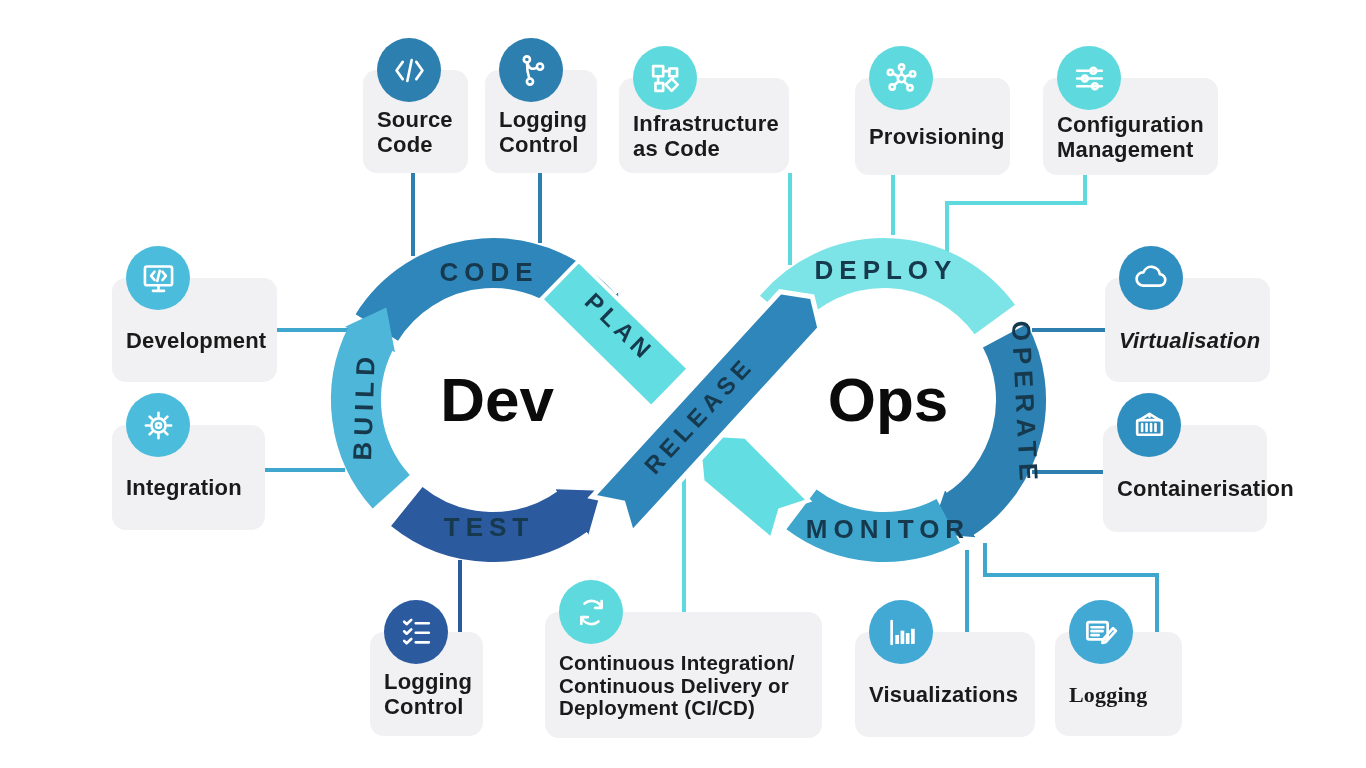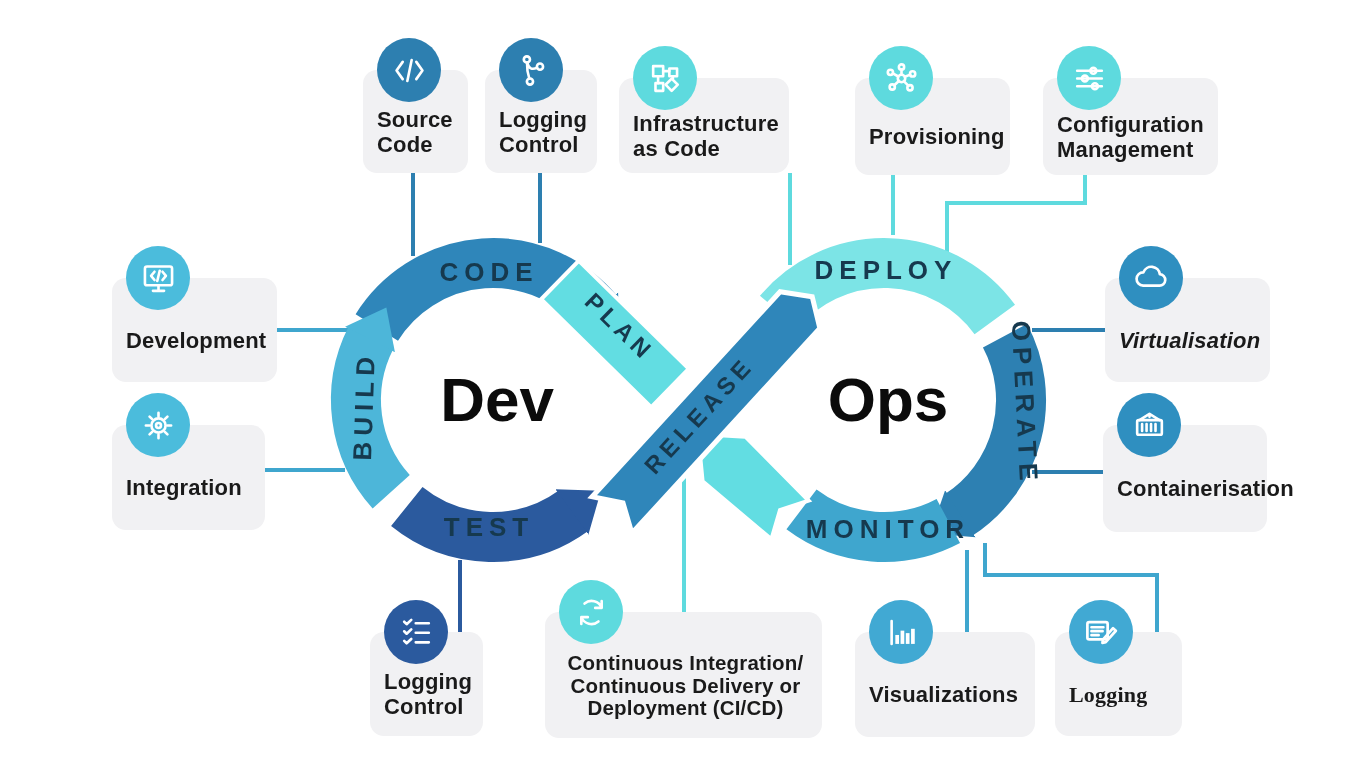--- a/index.html
+++ b/index.html
@@ -208,21 +208,21 @@
   <div class="card" style="left:370px;top:632px;width:113px;height:104px;">
     <span class="icon-circle" style="background:#2b5a9e;">
         <svg width="37" height="37" viewBox="0 0 24 24" fill="none" stroke="#fff" stroke-width="1.7" stroke-linecap="round" stroke-linejoin="round">
           <path d="M4 5 l1.6 1.6 L8.6 3.8 M4 11.2 l1.6 1.6 L8.6 10 M4 17.4 l1.6 1.6 L8.6 16.2 M11.5 6 H20 M11.5 12.2 H20 M11.5 18.4 H20"></path>
         </svg>
       </span>
     <div class="line">Logging</div>
     <div class="line">Control</div>
   </div>
 
-  <div class="card small" style="left:545px;top:612px;width:277px;height:126px;text-align:center;">
+  <div class="card small" style="left:545px;top:612px;width:277px;height:126px;">
     <span class="icon-circle" style="background:#5edade;">
         <svg width="37" height="37" viewBox="0 0 24 24" fill="none" stroke="#fff" stroke-width="1.7" stroke-linecap="round" stroke-linejoin="round">
           <path d="M7.5 6.2 A7 7 0 0 1 18.6 9 M18.6 4.6 V9 H14.4 M16.5 17.8 A7 7 0 0 1 5.4 15 M5.4 19.4 V15 H9.6"></path>
         </svg>
       </span>
     <div class="line">Continuous Integration/</div>
     <div class="line">Continuous Delivery or</div>
     <div class="line">Deployment (CI/CD)</div>
   </div>
 

